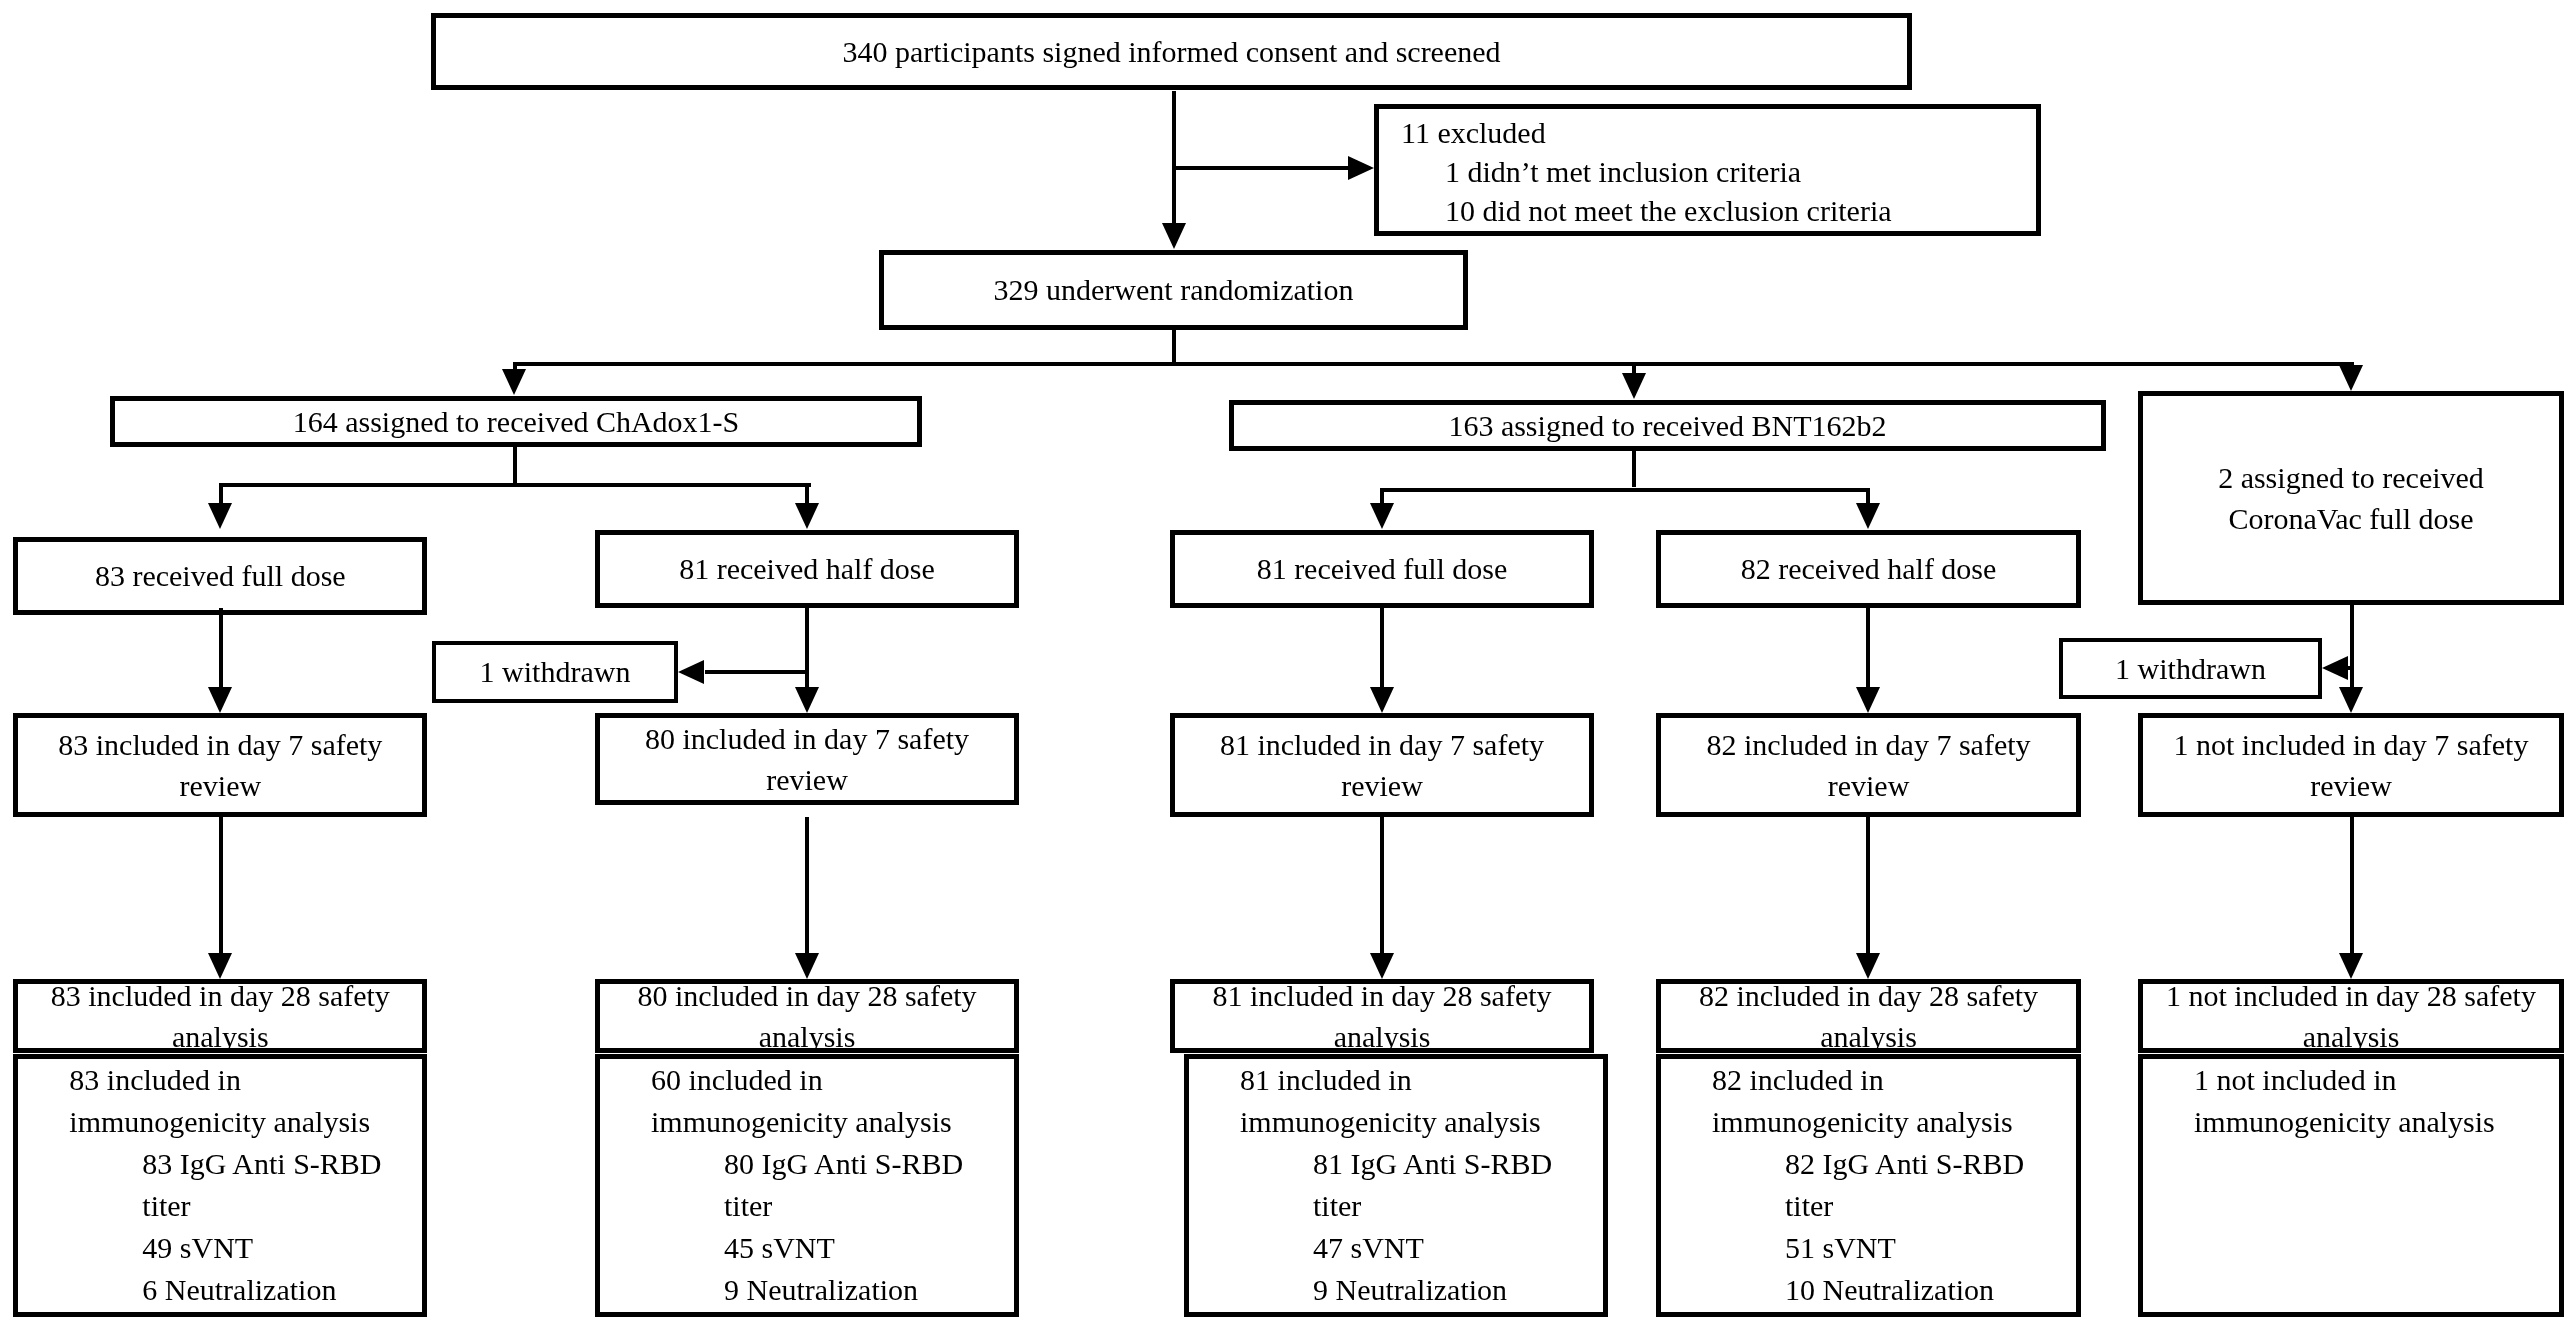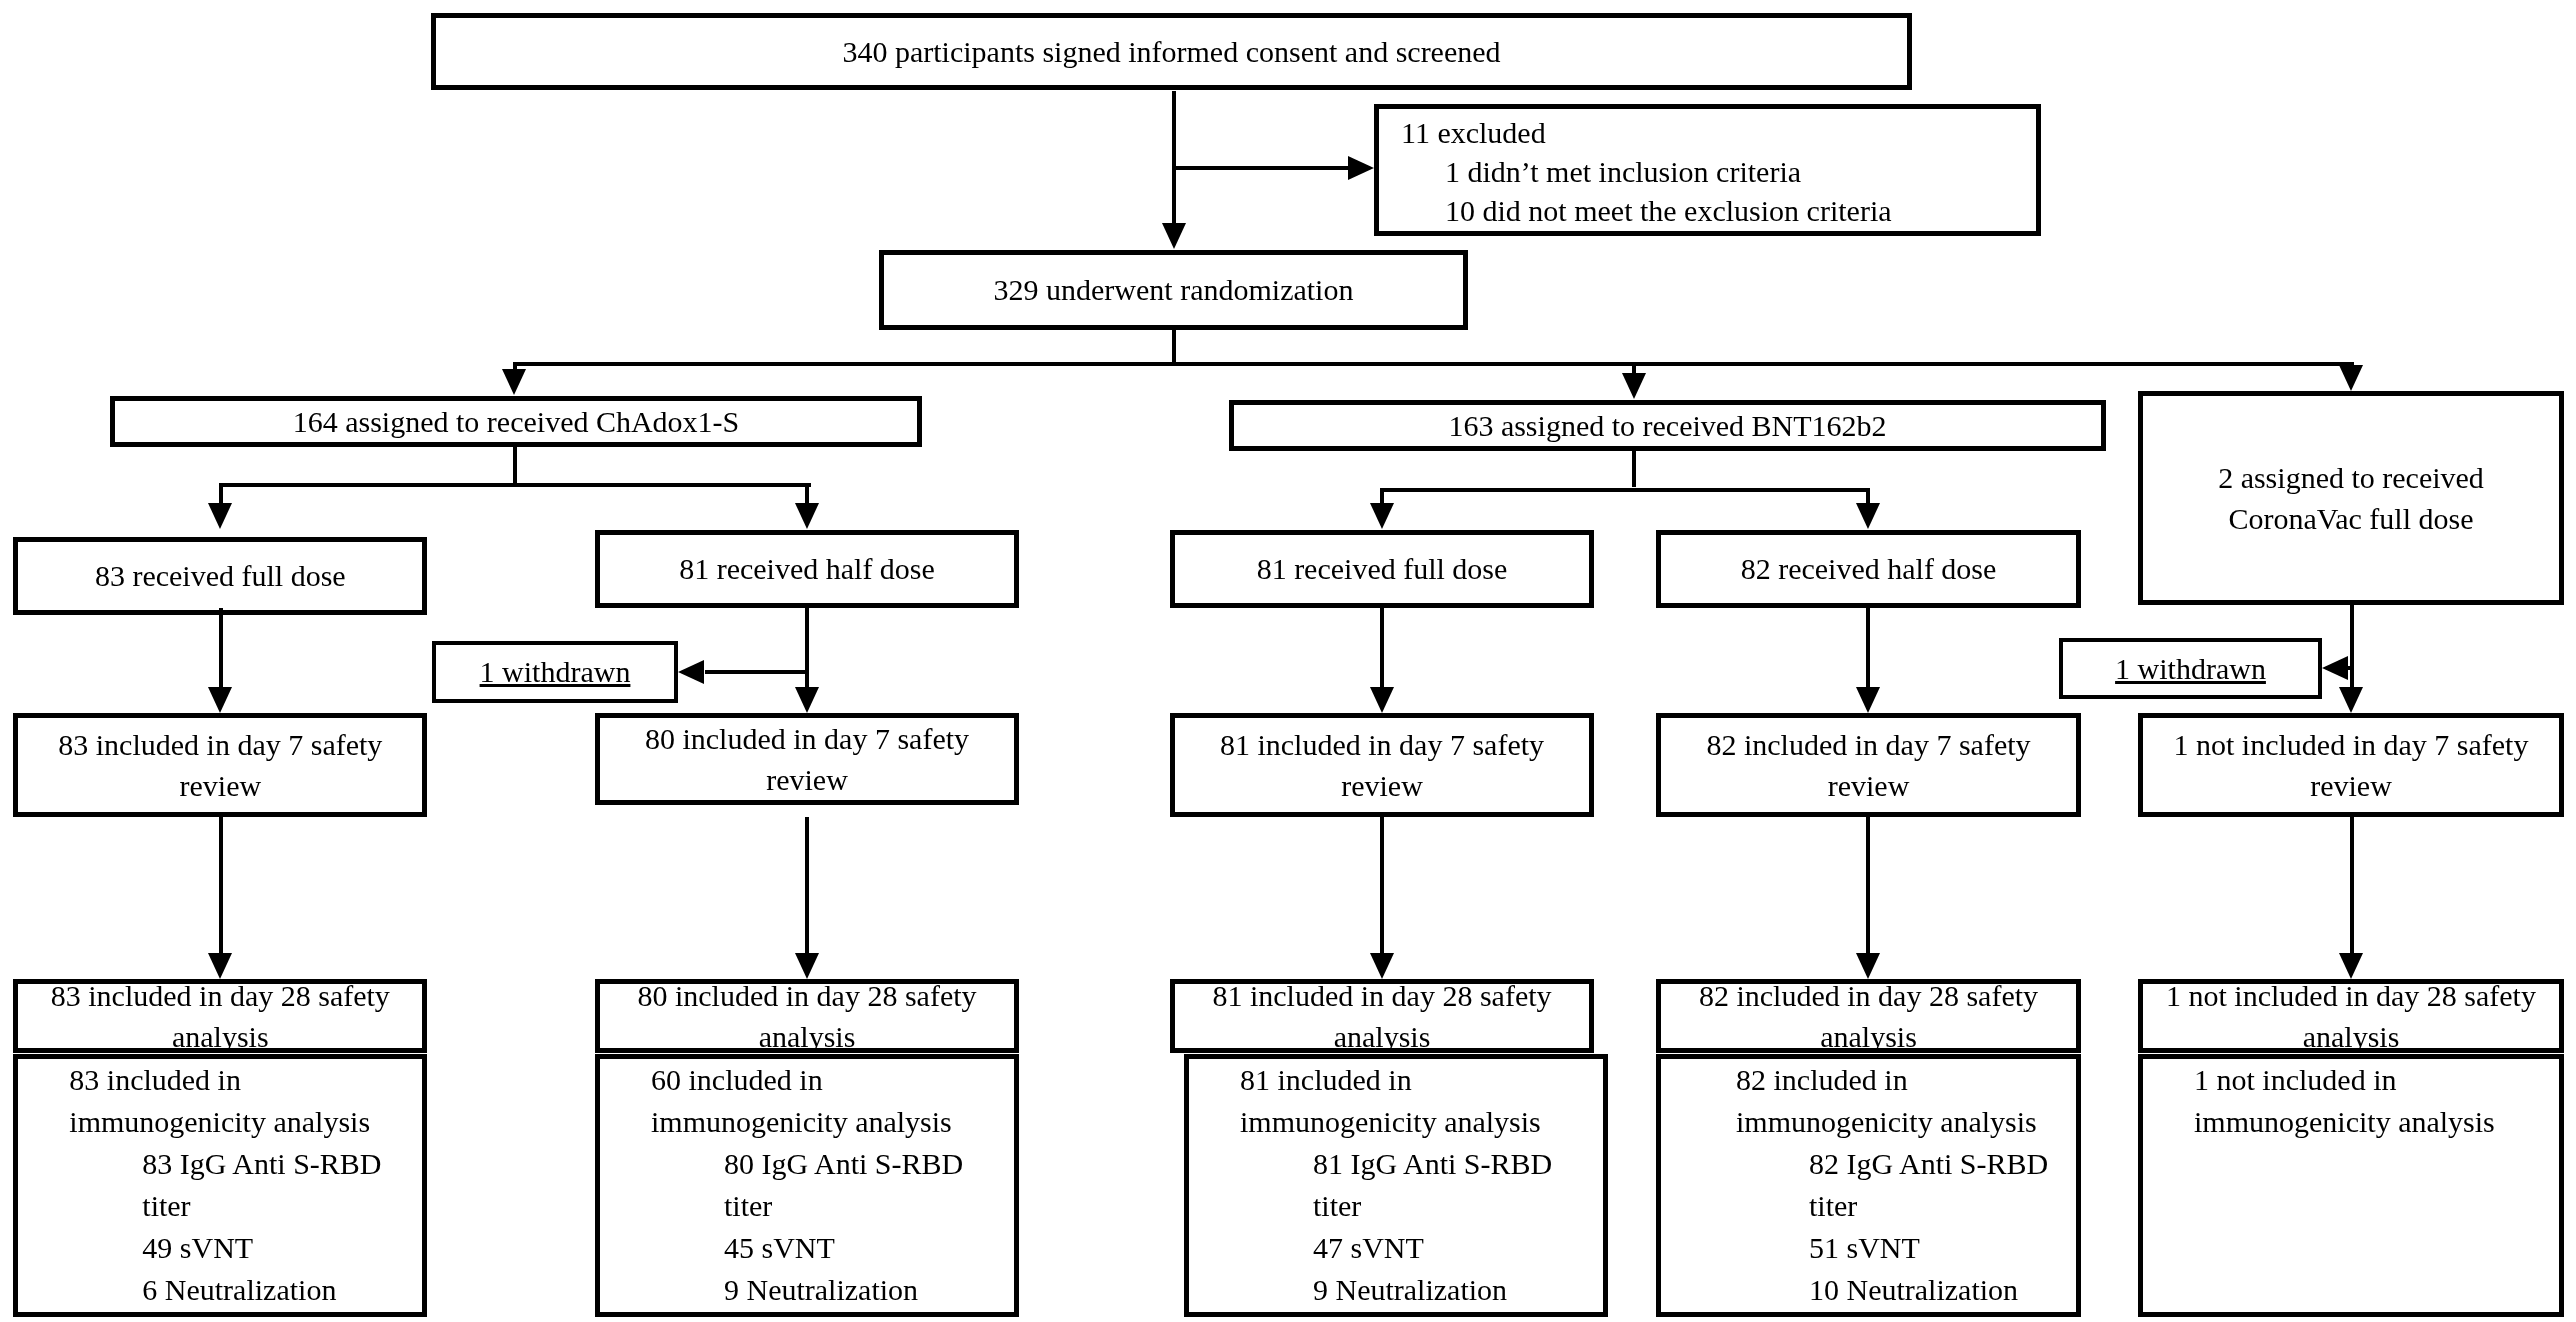--- a/index.html
+++ b/index.html
@@ -1,21 +1,21 @@
 <!DOCTYPE html>
 <html style="font-size:9.7px"><head>
 <meta charset="utf-8">
 <style>
   html,body{margin:0;padding:0;background:#ffffff;}
   #canvas{position:relative;width:2576px;height:1322px;background:#ffffff;overflow:hidden;
           font-family:"Liberation Serif","DejaVu Serif",serif;color:#000;}
   .box{position:absolute;border:5.4px solid #000;background:#fff;box-sizing:border-box;
        display:flex;align-items:center;justify-content:center;text-align:center;
        font-size:30px;line-height:1.38;padding:0 8.5px;}
-  .box.thin{border-width:4.8px;text-decoration:underline;}
+  .box.thin{border-width:4.8px;}
   .box.blk{display:block;text-align:left;padding:0;}
   .xline{font-size:30px;line-height:39px;padding-left:22px;}
   .xline.ind{padding-left:66px;}
   .iline{font-size:30px;line-height:42px;padding-left:51px;}
   .iline.ind2{padding-left:124px;}
   .pt{padding-top:53px;}
   .pt5{padding-top:60px;}
   .vline,.hline{position:absolute;background:#000;}
   .vline{width:3.6px;}
   .hline{height:3.6px;}
@@ -123,21 +123,21 @@
     <div class="iline ind2">45 sVNT</div>
     <div class="iline ind2">9 Neutralization</div>
   </div>
   <div class="box blk pt" style="left:1170px;top:1054px;width:424px;height:263px;margin-left:14px;">
     <div class="iline">81 included in</div>
     <div class="iline">immunogenicity analysis</div>
     <div class="iline ind2">81 IgG Anti S-RBD titer</div>
     <div class="iline ind2">47 sVNT</div>
     <div class="iline ind2">9 Neutralization</div>
   </div>
-  <div class="box blk pt" style="left:1656px;top:1054px;width:425px;height:263px;padding-left:24px;">
+  <div class="box blk pt" style="left:1656px;top:1054px;width:425px;height:263px;">
     <div class="iline">82 included in</div>
     <div class="iline">immunogenicity analysis</div>
     <div class="iline ind2">82 IgG Anti S-RBD titer</div>
     <div class="iline ind2">51 sVNT</div>
     <div class="iline ind2">10 Neutralization</div>
   </div>
   <div class="box blk pt5" style="left:2138px;top:1054px;width:426px;height:263px;">
     <div class="iline">1 not included in</div>
     <div class="iline">immunogenicity analysis</div>
   </div>

